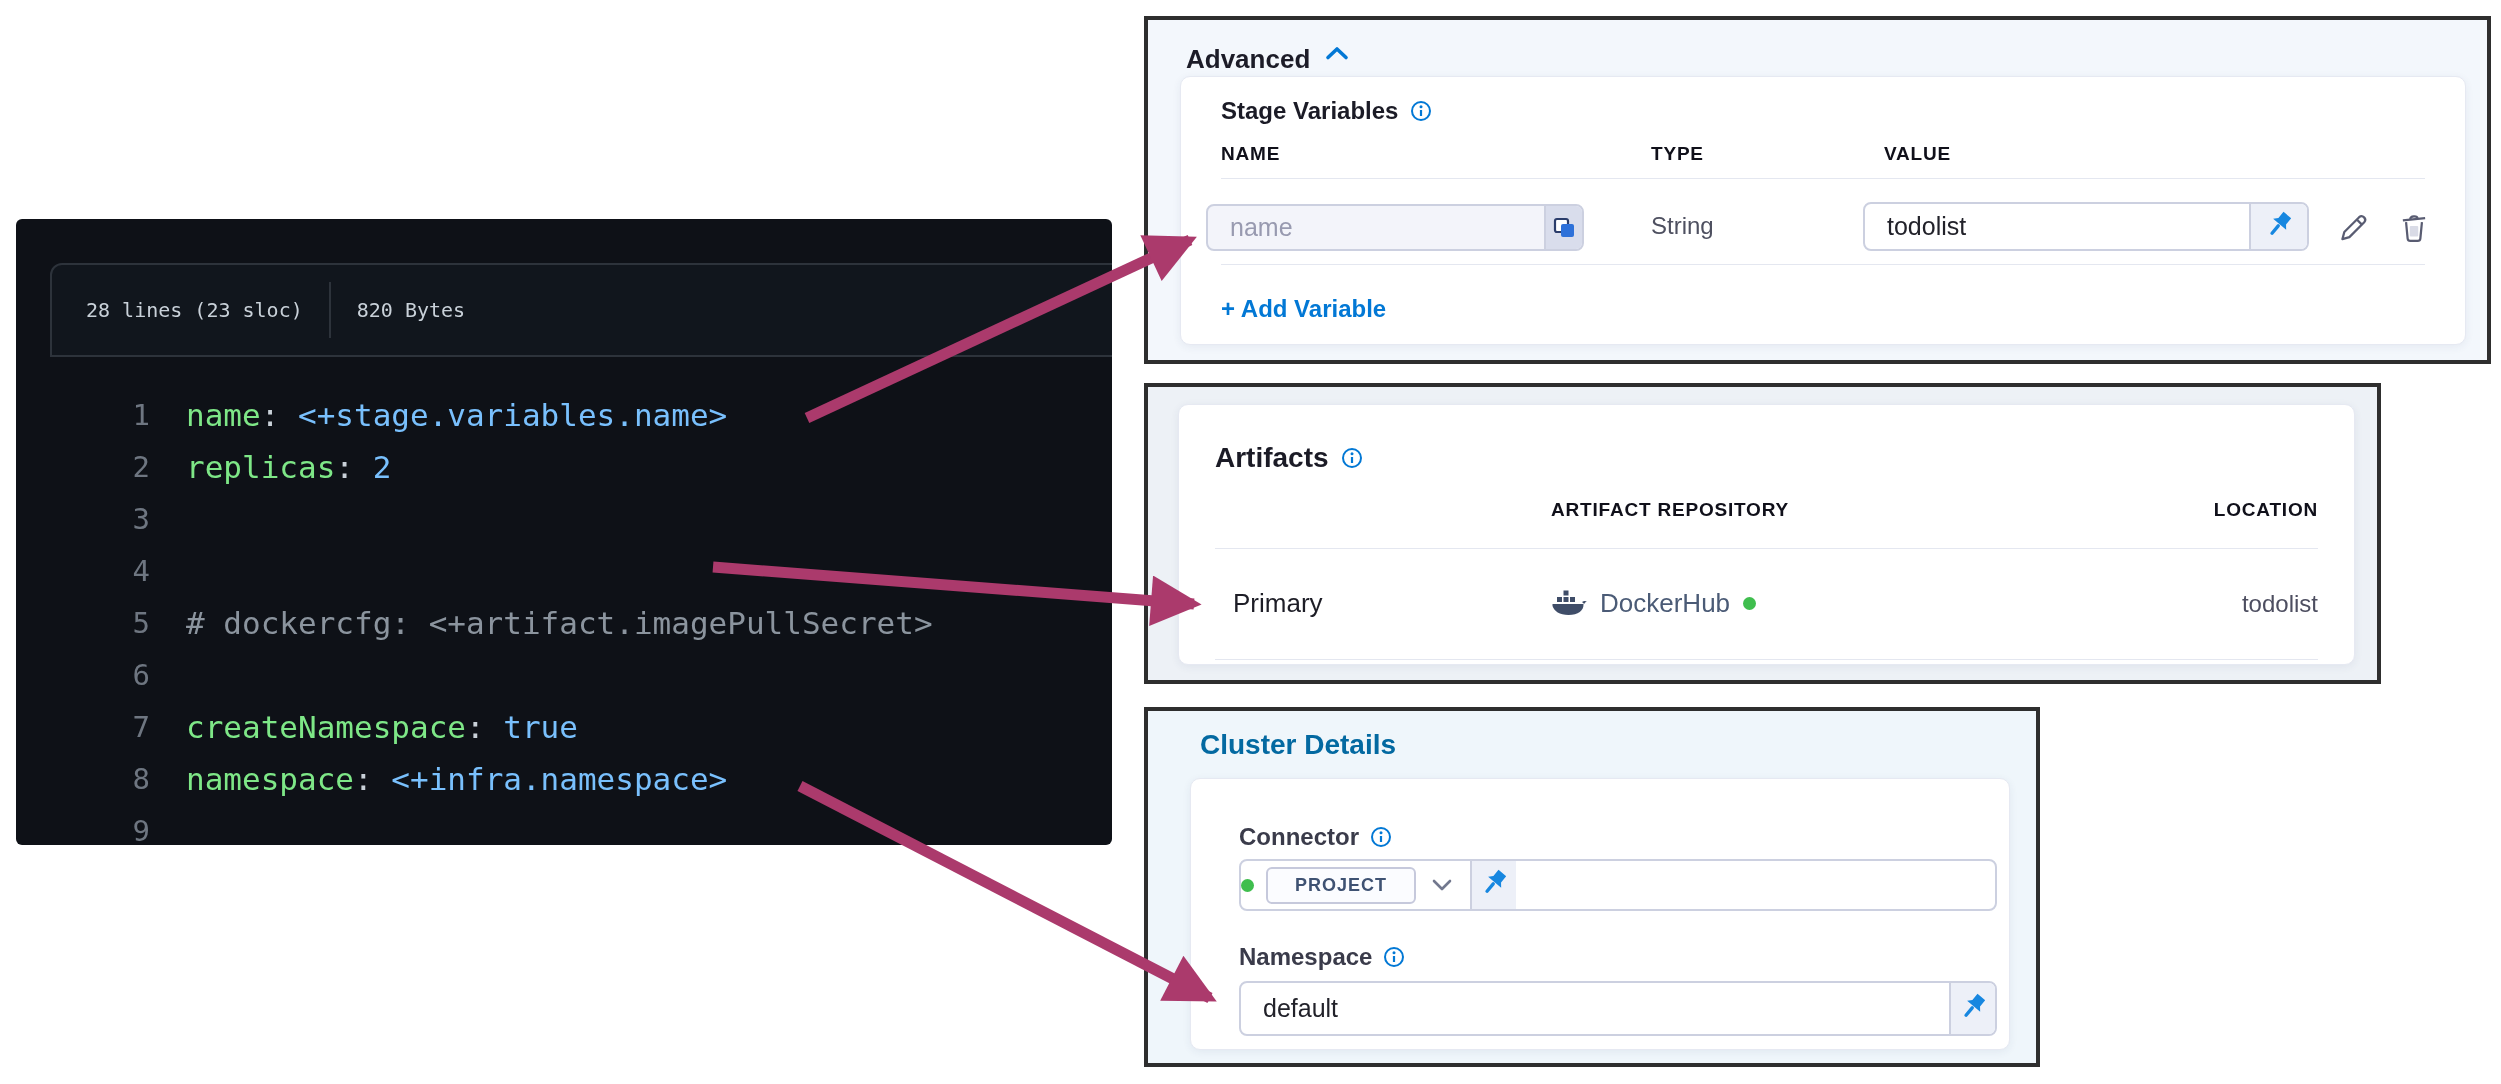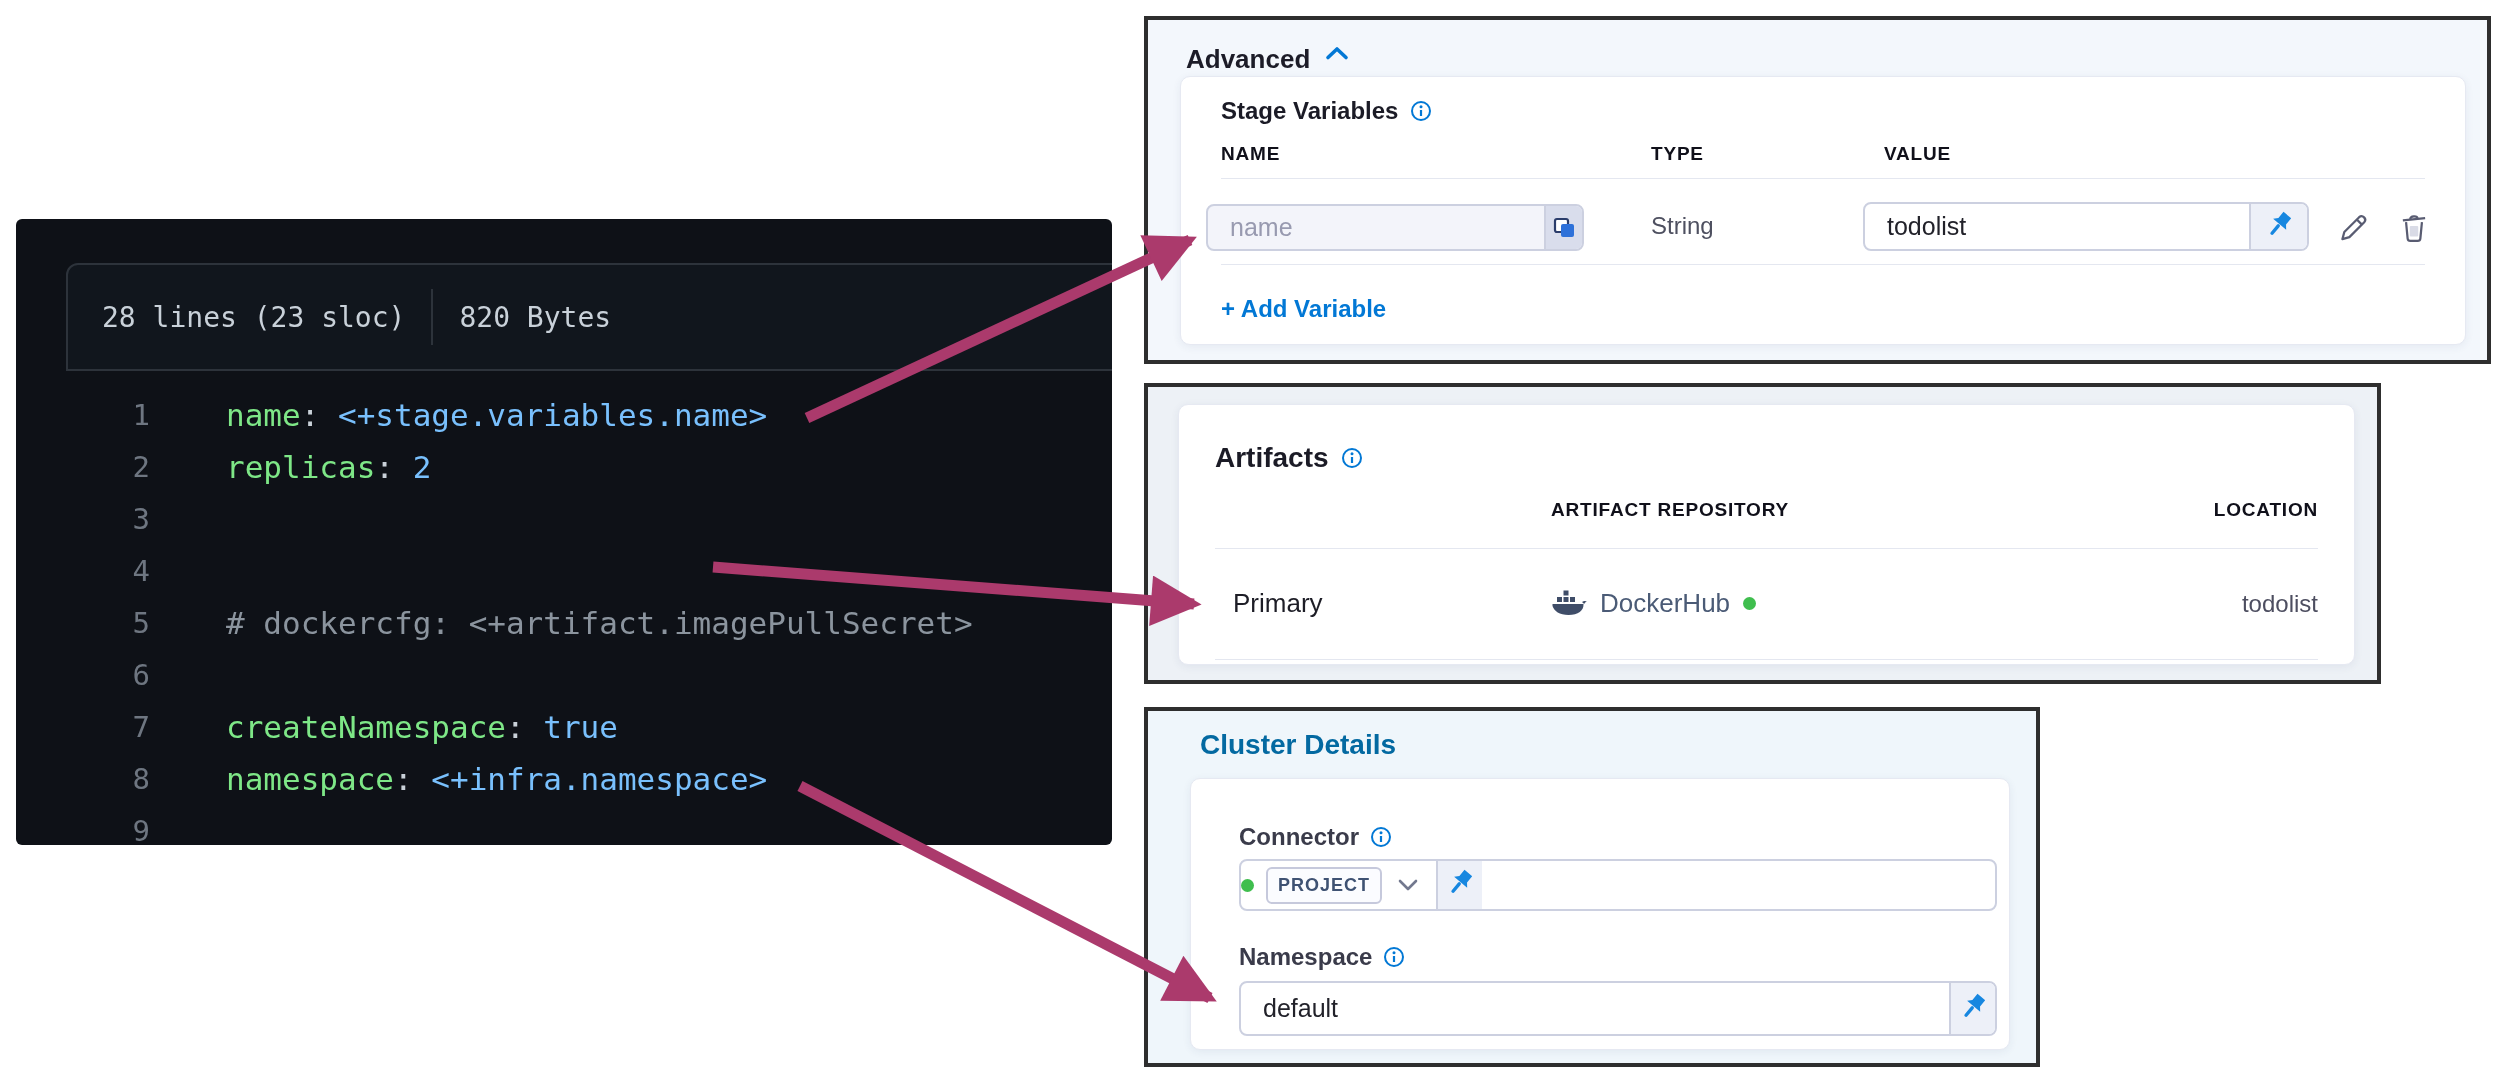--- a/index.html
+++ b/index.html
@@ -2,31 +2,31 @@
 <html><head>
 <meta charset="utf-8">
 <style>
   * { margin:0; padding:0; box-sizing:border-box; }
   html,body { width:2501px; height:1084px; background:#ffffff; overflow:hidden;
               font-family:"Liberation Sans", sans-serif; position:relative; }
 
   
   .code-panel { position:absolute; left:16px; top:219px; width:1096px; height:626px;
                 background:#0e1117; border-radius:6px; overflow:hidden; }
-  .code-header { position:absolute; left:50px; top:44px; right:-14px; height:108px;
+  .code-header { position:absolute; left:34px; top:44px; right:-14px; height:94px;
                  background:#11161d; border:2px solid #2d333b; border-radius:12px 12px 0 0;
                  display:flex; align-items:center;
-                 font-family:"DejaVu Sans Mono", monospace; font-size:28px; color:#c9d1d9; }
+                 font-family:"DejaVu Sans Mono", monospace; font-size:20px; color:#c9d1d9; }
   .code-header .meta1 { margin-left:34px; }
   .code-header .vdiv { width:2px; height:56px; background:#2d333b; margin:0 26px; }
   .code-body { position:absolute; left:0; right:0; top:154px; bottom:0; padding-top:16px;
                font-family:"DejaVu Sans Mono", monospace; font-size:31px; }
   .code-line { height:52px; display:flex; align-items:center; white-space:pre; }
   .line-num { width:134px; flex:none; text-align:right; color:#6e7681; font-size:29px; }
-  .code-text { margin-left:76px; }
+  .code-text { margin-left:36px; }
   .key { color:#7ee787; }
   .colon { color:#c9d1d9; }
   .val { color:#79c0fd; }
   .comment { color:#8b949e; }
 
   
   .arrows { position:absolute; left:0; top:0; pointer-events:none; z-index:50; }
 
   
   .panel { position:absolute; border:4px solid #2e2e2e; }
@@ -84,21 +84,21 @@
 
   
   #cluster { left:1144px; top:707px; width:896px; height:360px; background:#eff6fb; }
   #cluster .panel-title { position:absolute; left:52px; top:18px; font-size:28px; font-weight:bold; color:#0369a1; }
   #clu-card { left:42px; top:67px; width:820px; height:272px; }
   .field-label { position:absolute; font-size:24px; font-weight:bold; color:#3a3b4a;
                  display:flex; align-items:center; gap:11px; }
   #connector-label { left:48px; top:44px; }
   .connector-inp { left:48px; top:80px; width:758px; height:52px; }
   .connector-inp .seg { width:46px; }
-  .scope-badge { height:37px; padding:0 10px; border:2px solid #c6c9dc; border-radius:6px;
+  .scope-badge { height:37px; padding:0 27px; border:2px solid #c6c9dc; border-radius:6px;
                  background:#fbfcff; color:#3f5273; font-size:18px; font-weight:bold;
                  letter-spacing:1px; display:flex; align-items:center; margin:0 14px 0 12px; flex:none; }
   #namespace-label { left:48px; top:164px; }
   .namespace-inp { left:48px; top:202px; width:758px; height:55px;align-items:flex-end; }
   .namespace-inp .seg { width:46px; }
 
   svg.ic { display:block; }
 </style>
 </head>
 <body>

